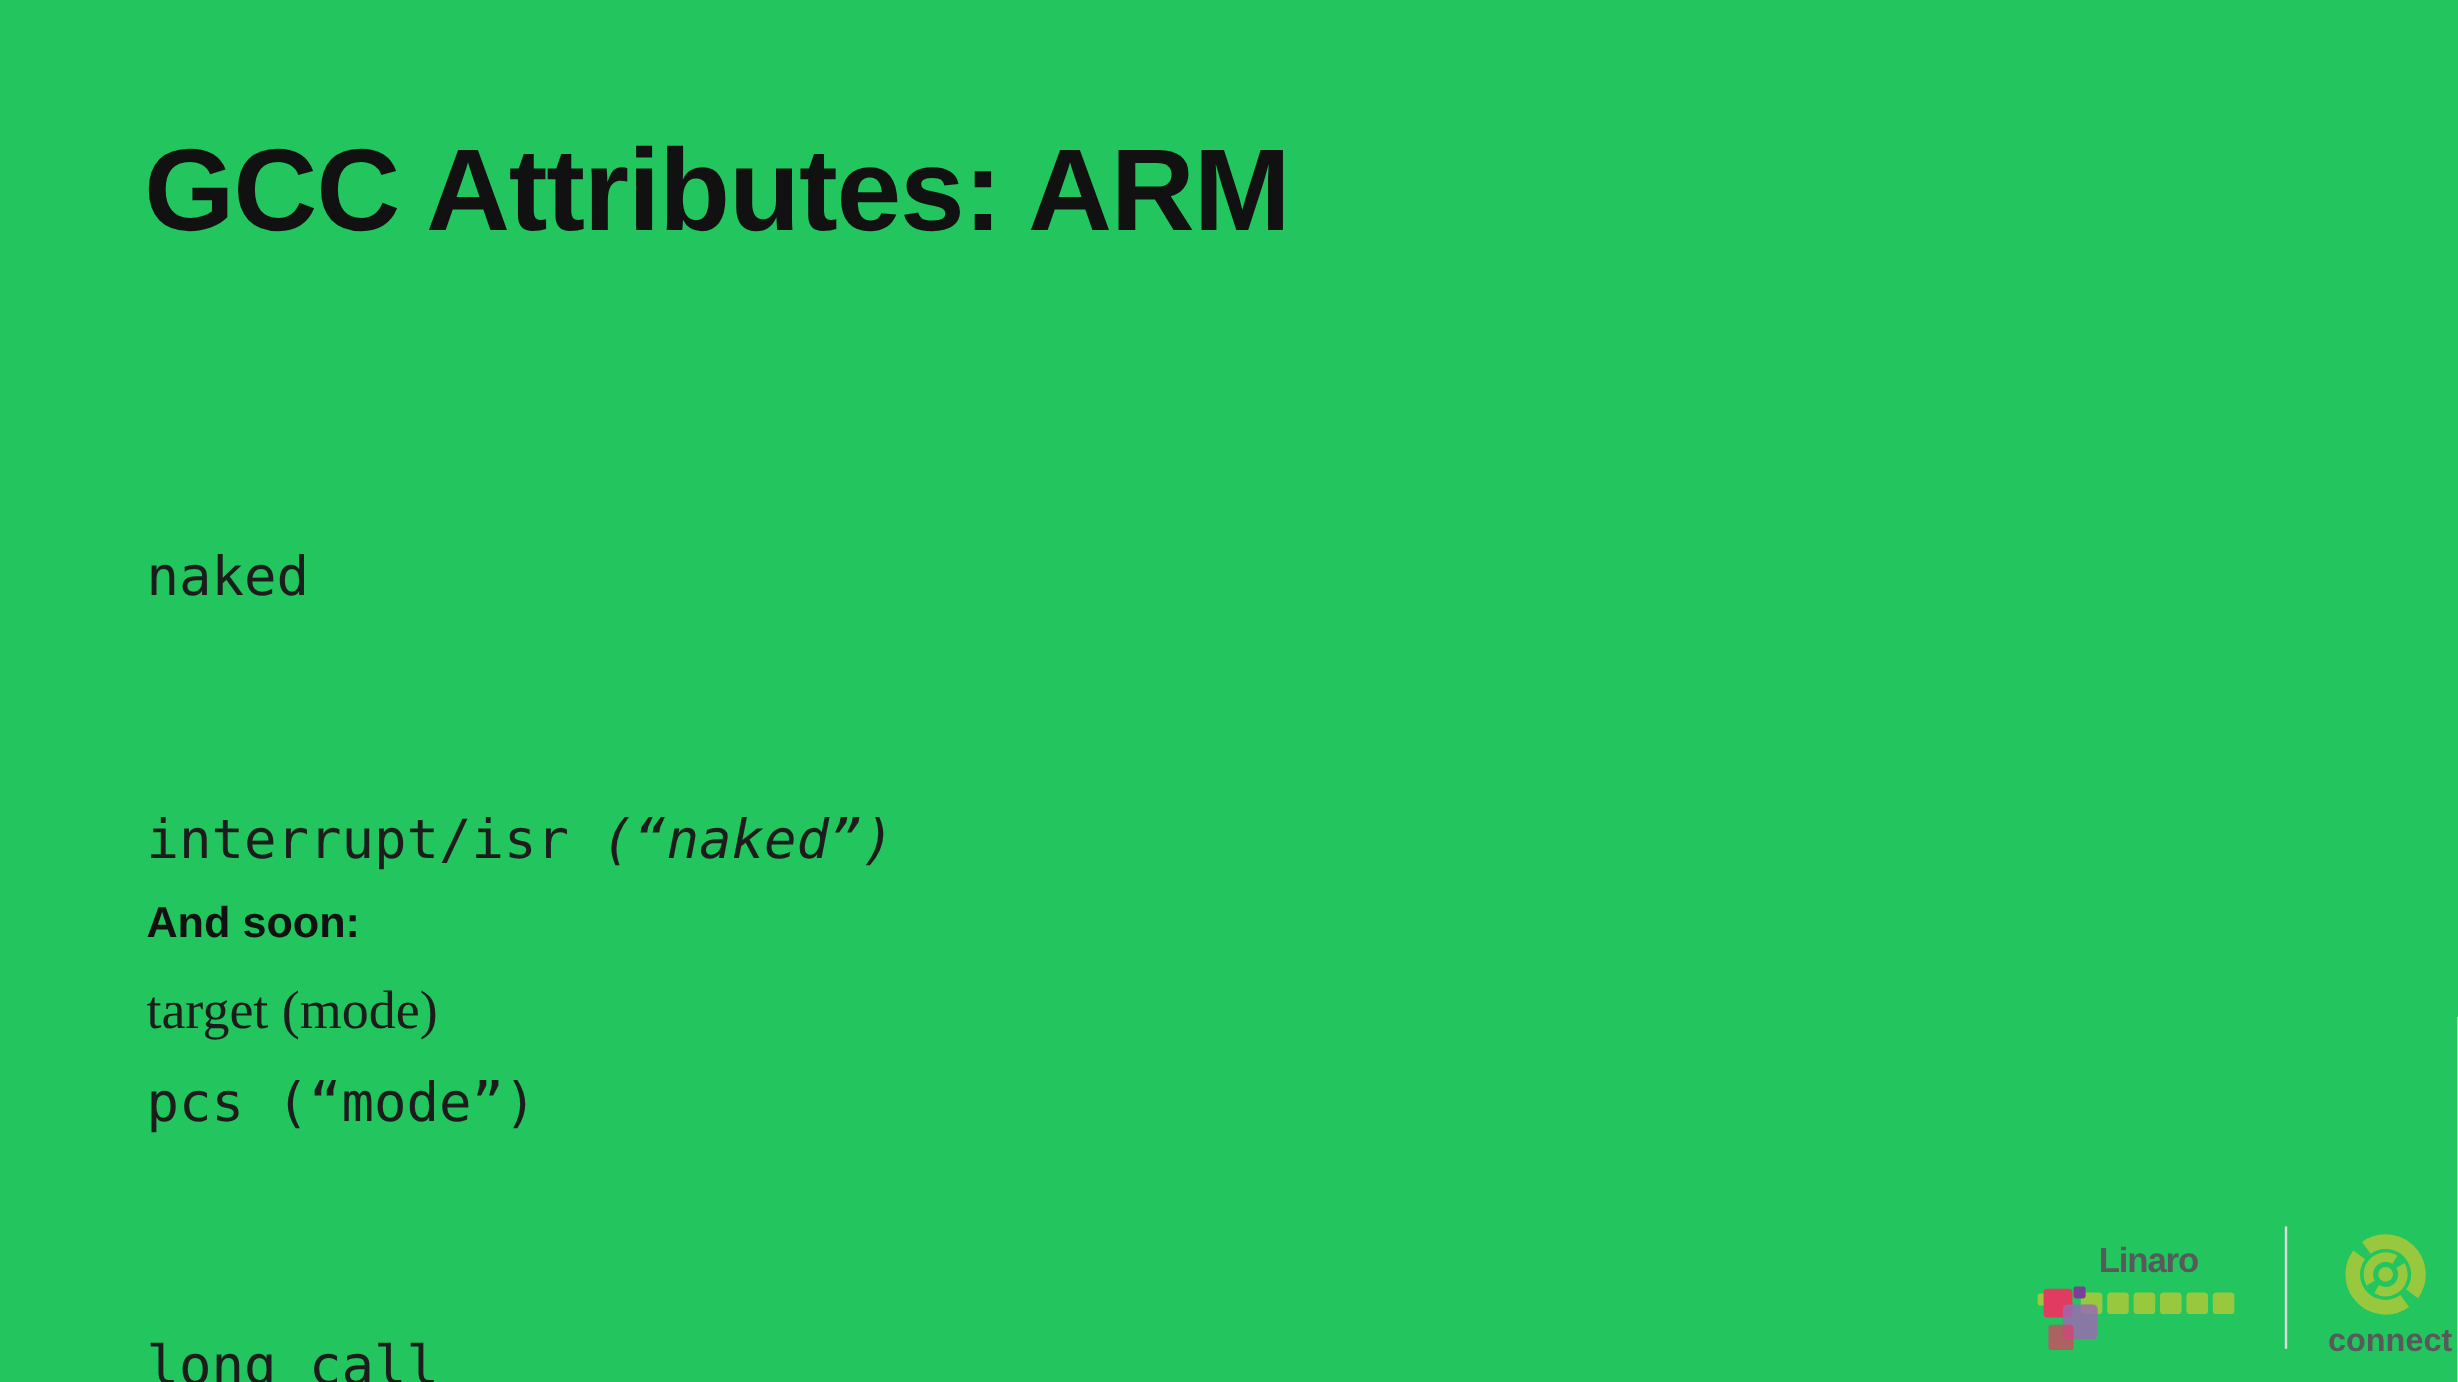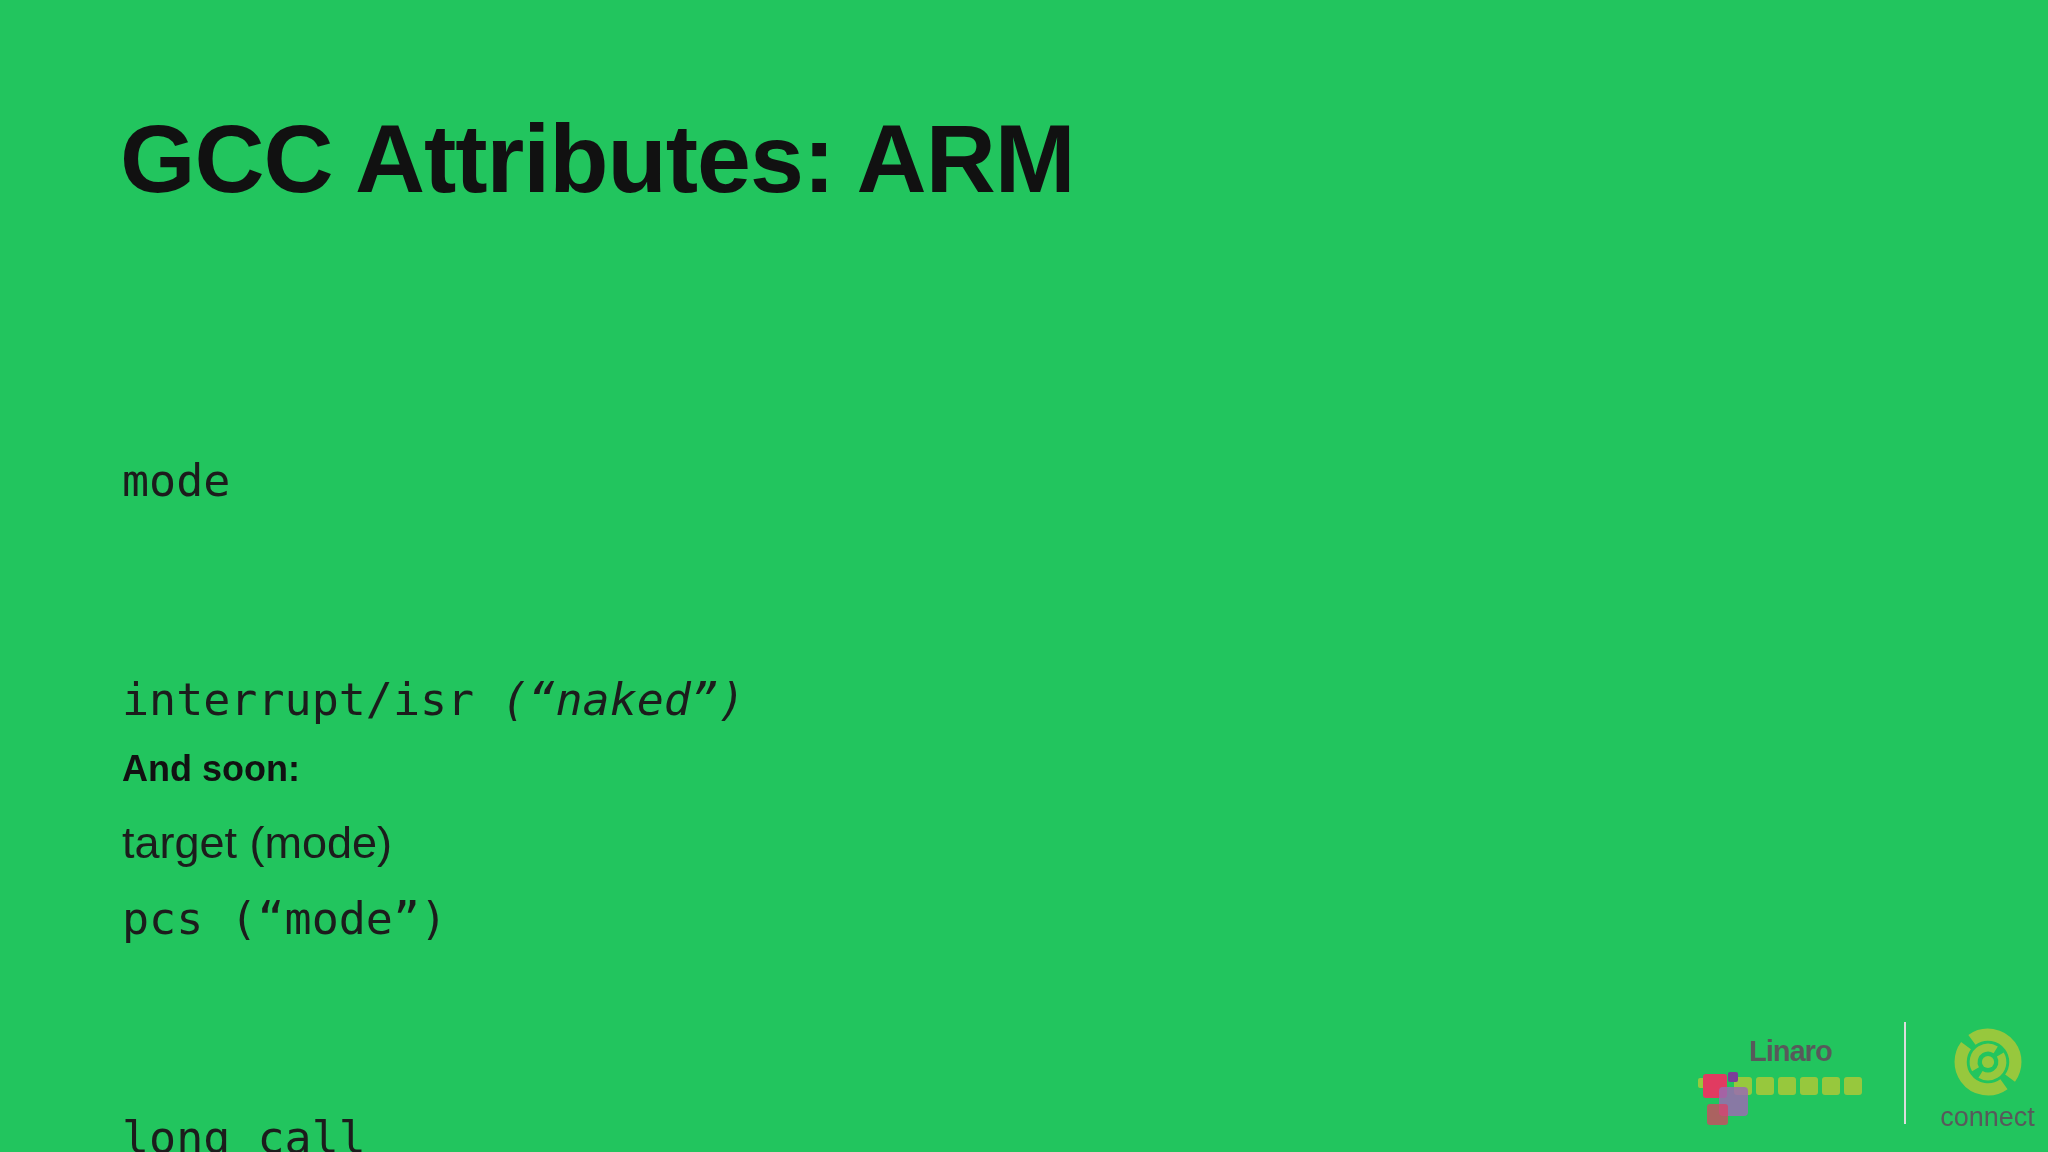--- a/index.html
+++ b/index.html
@@ -47,21 +47,21 @@
     font-family:"Liberation Sans",sans-serif;
     font-weight:bold;
     font-size:36px;
     line-height:48px;
     color:var(--ink);
     white-space:nowrap;
   }
   .coming-item{
     position:absolute;
     left:122px;top:806px;
-    font-family:Liberation Sans, sans-serif;
+    font-family:Liberation Serif, serif;
     font-size:45px;
     line-height:73px;
     color:var(--mono-ink);
     white-space:pre;
     text-align:right;
   }
 
   
   .linaro-logo{
     position:absolute;
@@ -110,31 +110,32 @@
   }
   .connect-icon-svg{display:block;margin:0 auto;width:72px;height:72px;}
   .connect-wordmark{
     display:block;
     margin-top:4px;
     font-family:"Liberation Sans",sans-serif;
     font-size:27px;
     line-height:30px;
     color:var(--logo-gray);
     white-space:nowrap;
+    font-weight:bold;
   }
 </style>
 </head>
 <body>
 
 <div class="slide">
 
   <h1 class="slide-title">GCC Attributes: ARM</h1>
 
   <div class="attr-list">
-    <div class="attr-line"><span>mode</span><span class="attr-italic"></span></div>
+    <div class="attr-line"><span>naked</span><span class="attr-italic"></span></div>
     <div class="attr-line"><span>interrupt/isr </span><span class="attr-italic">(“naked”)</span></div>
     <div class="attr-line"><span>pcs (“mode”)</span><span class="attr-italic"></span></div>
     <div class="attr-line"><span>long_call</span><span class="attr-italic"></span></div>
     
   </div>
 
   <div class="and-soon">And soon:</div>
   <div class="coming-item">target (mode)</div>
 
   <div class="linaro-logo">

